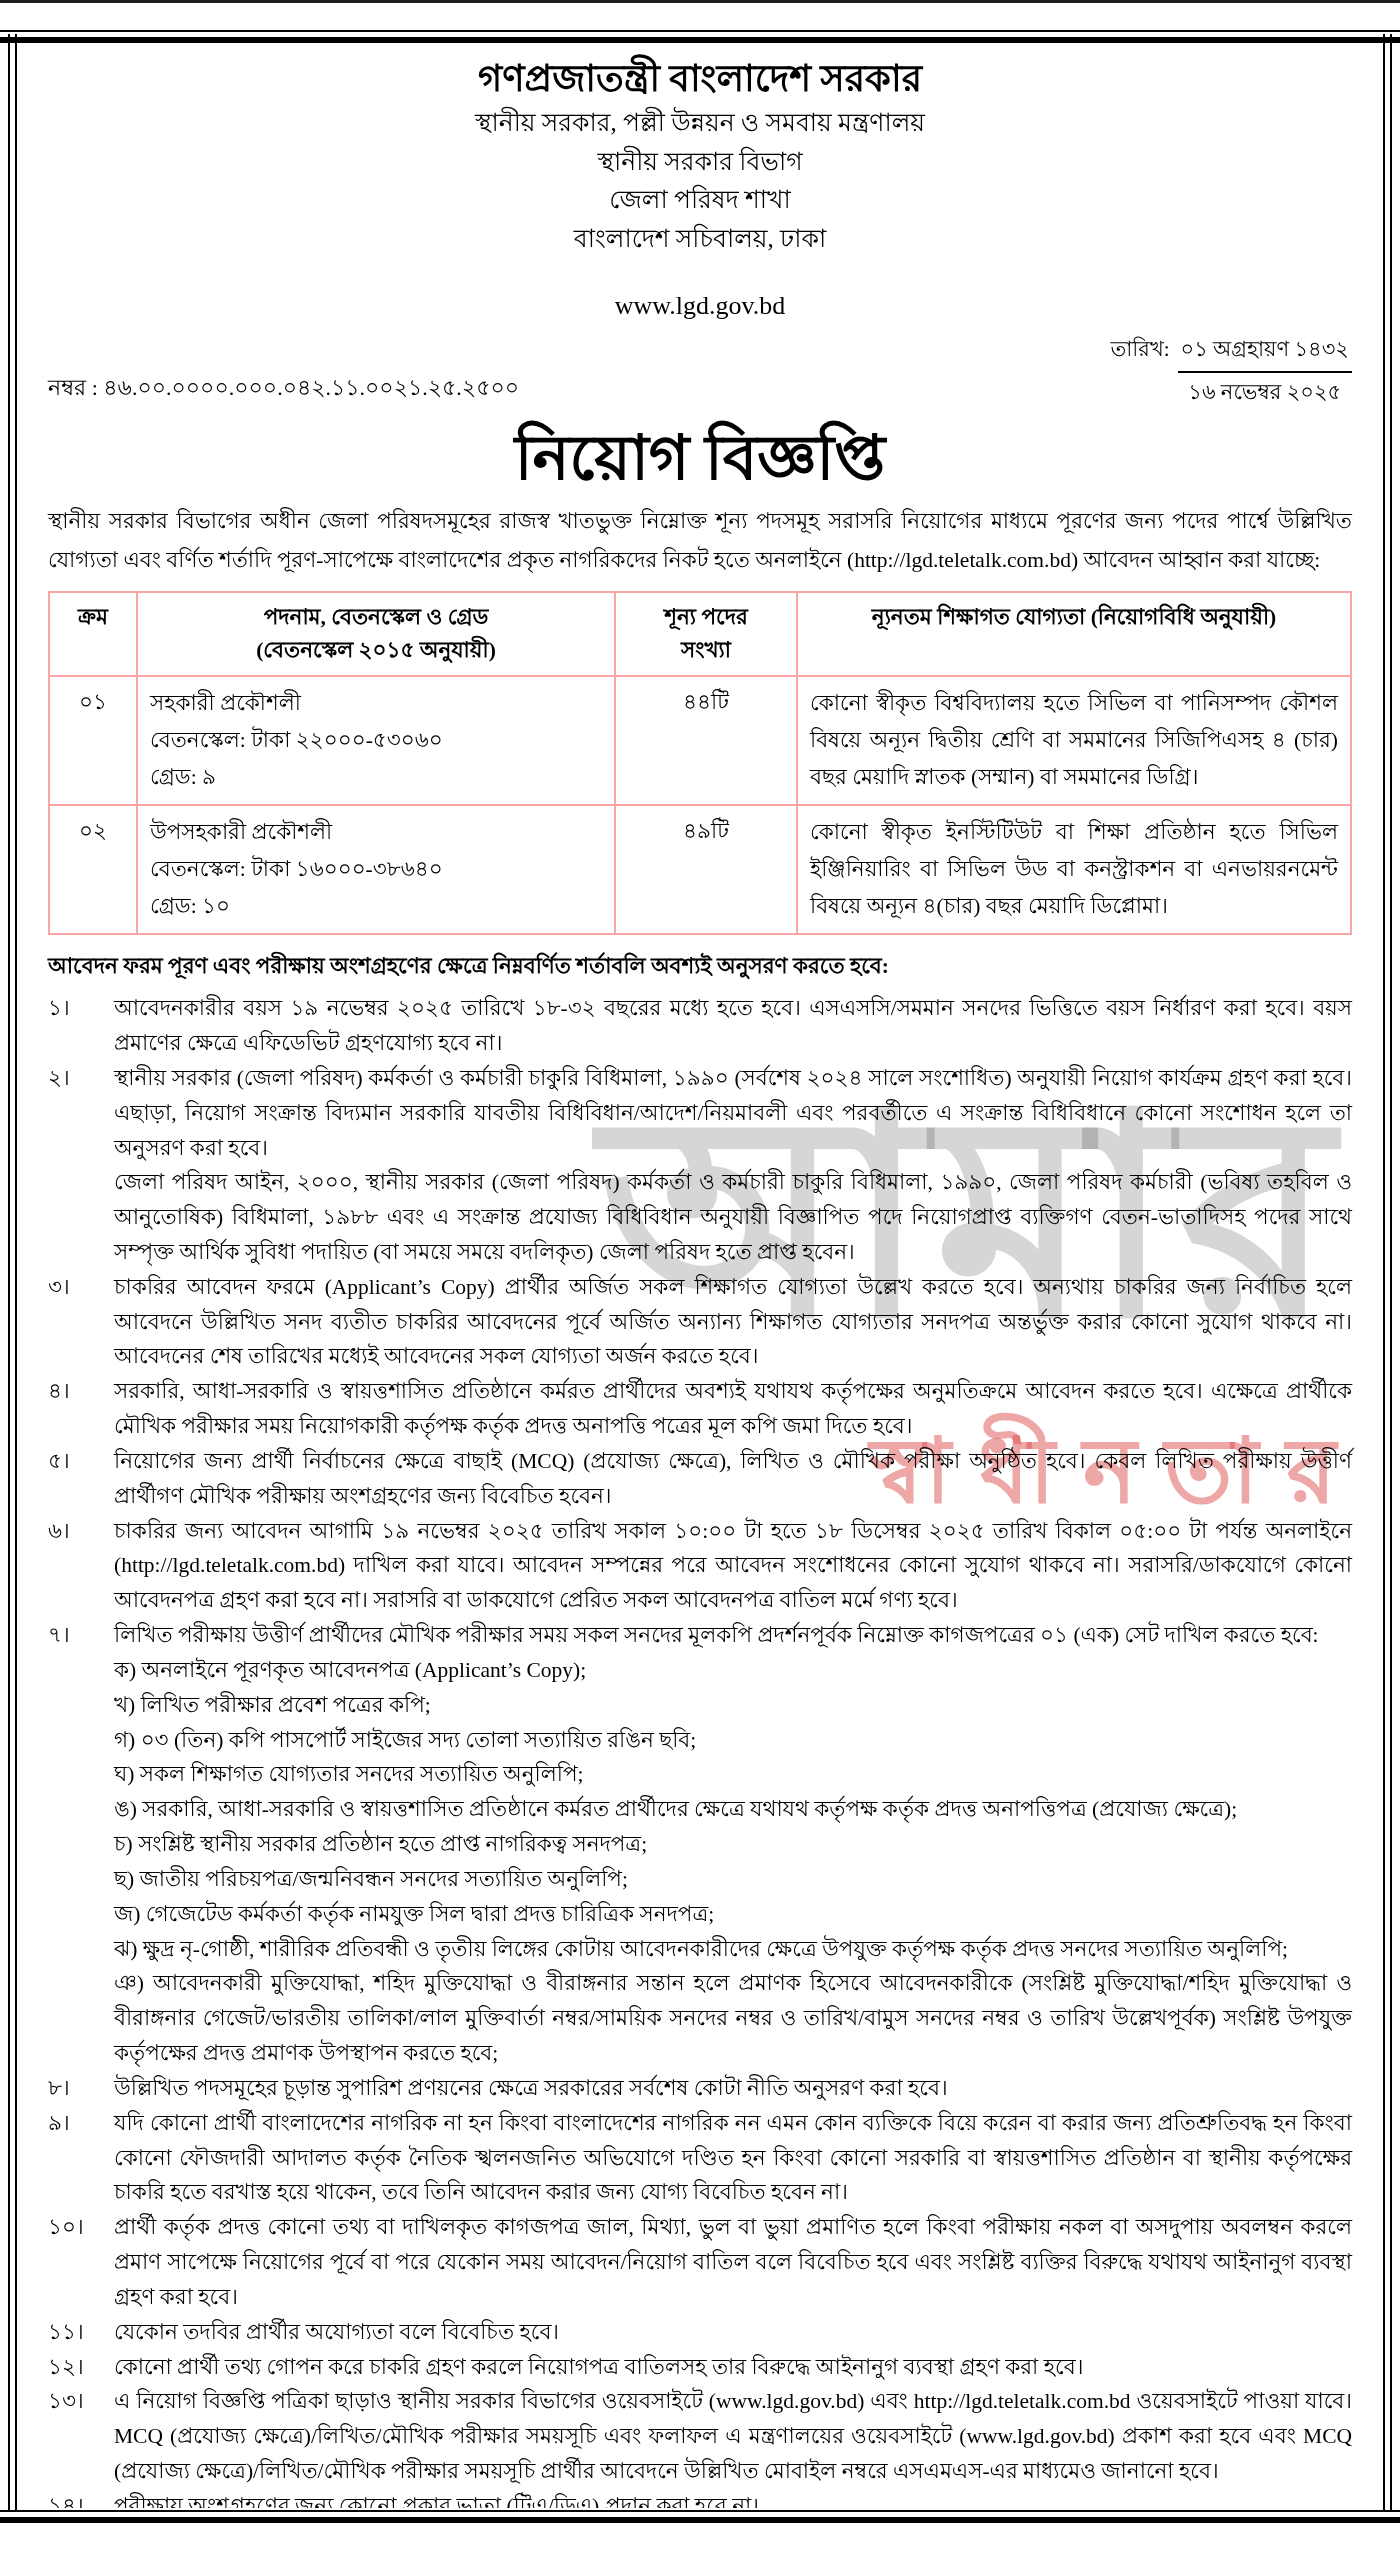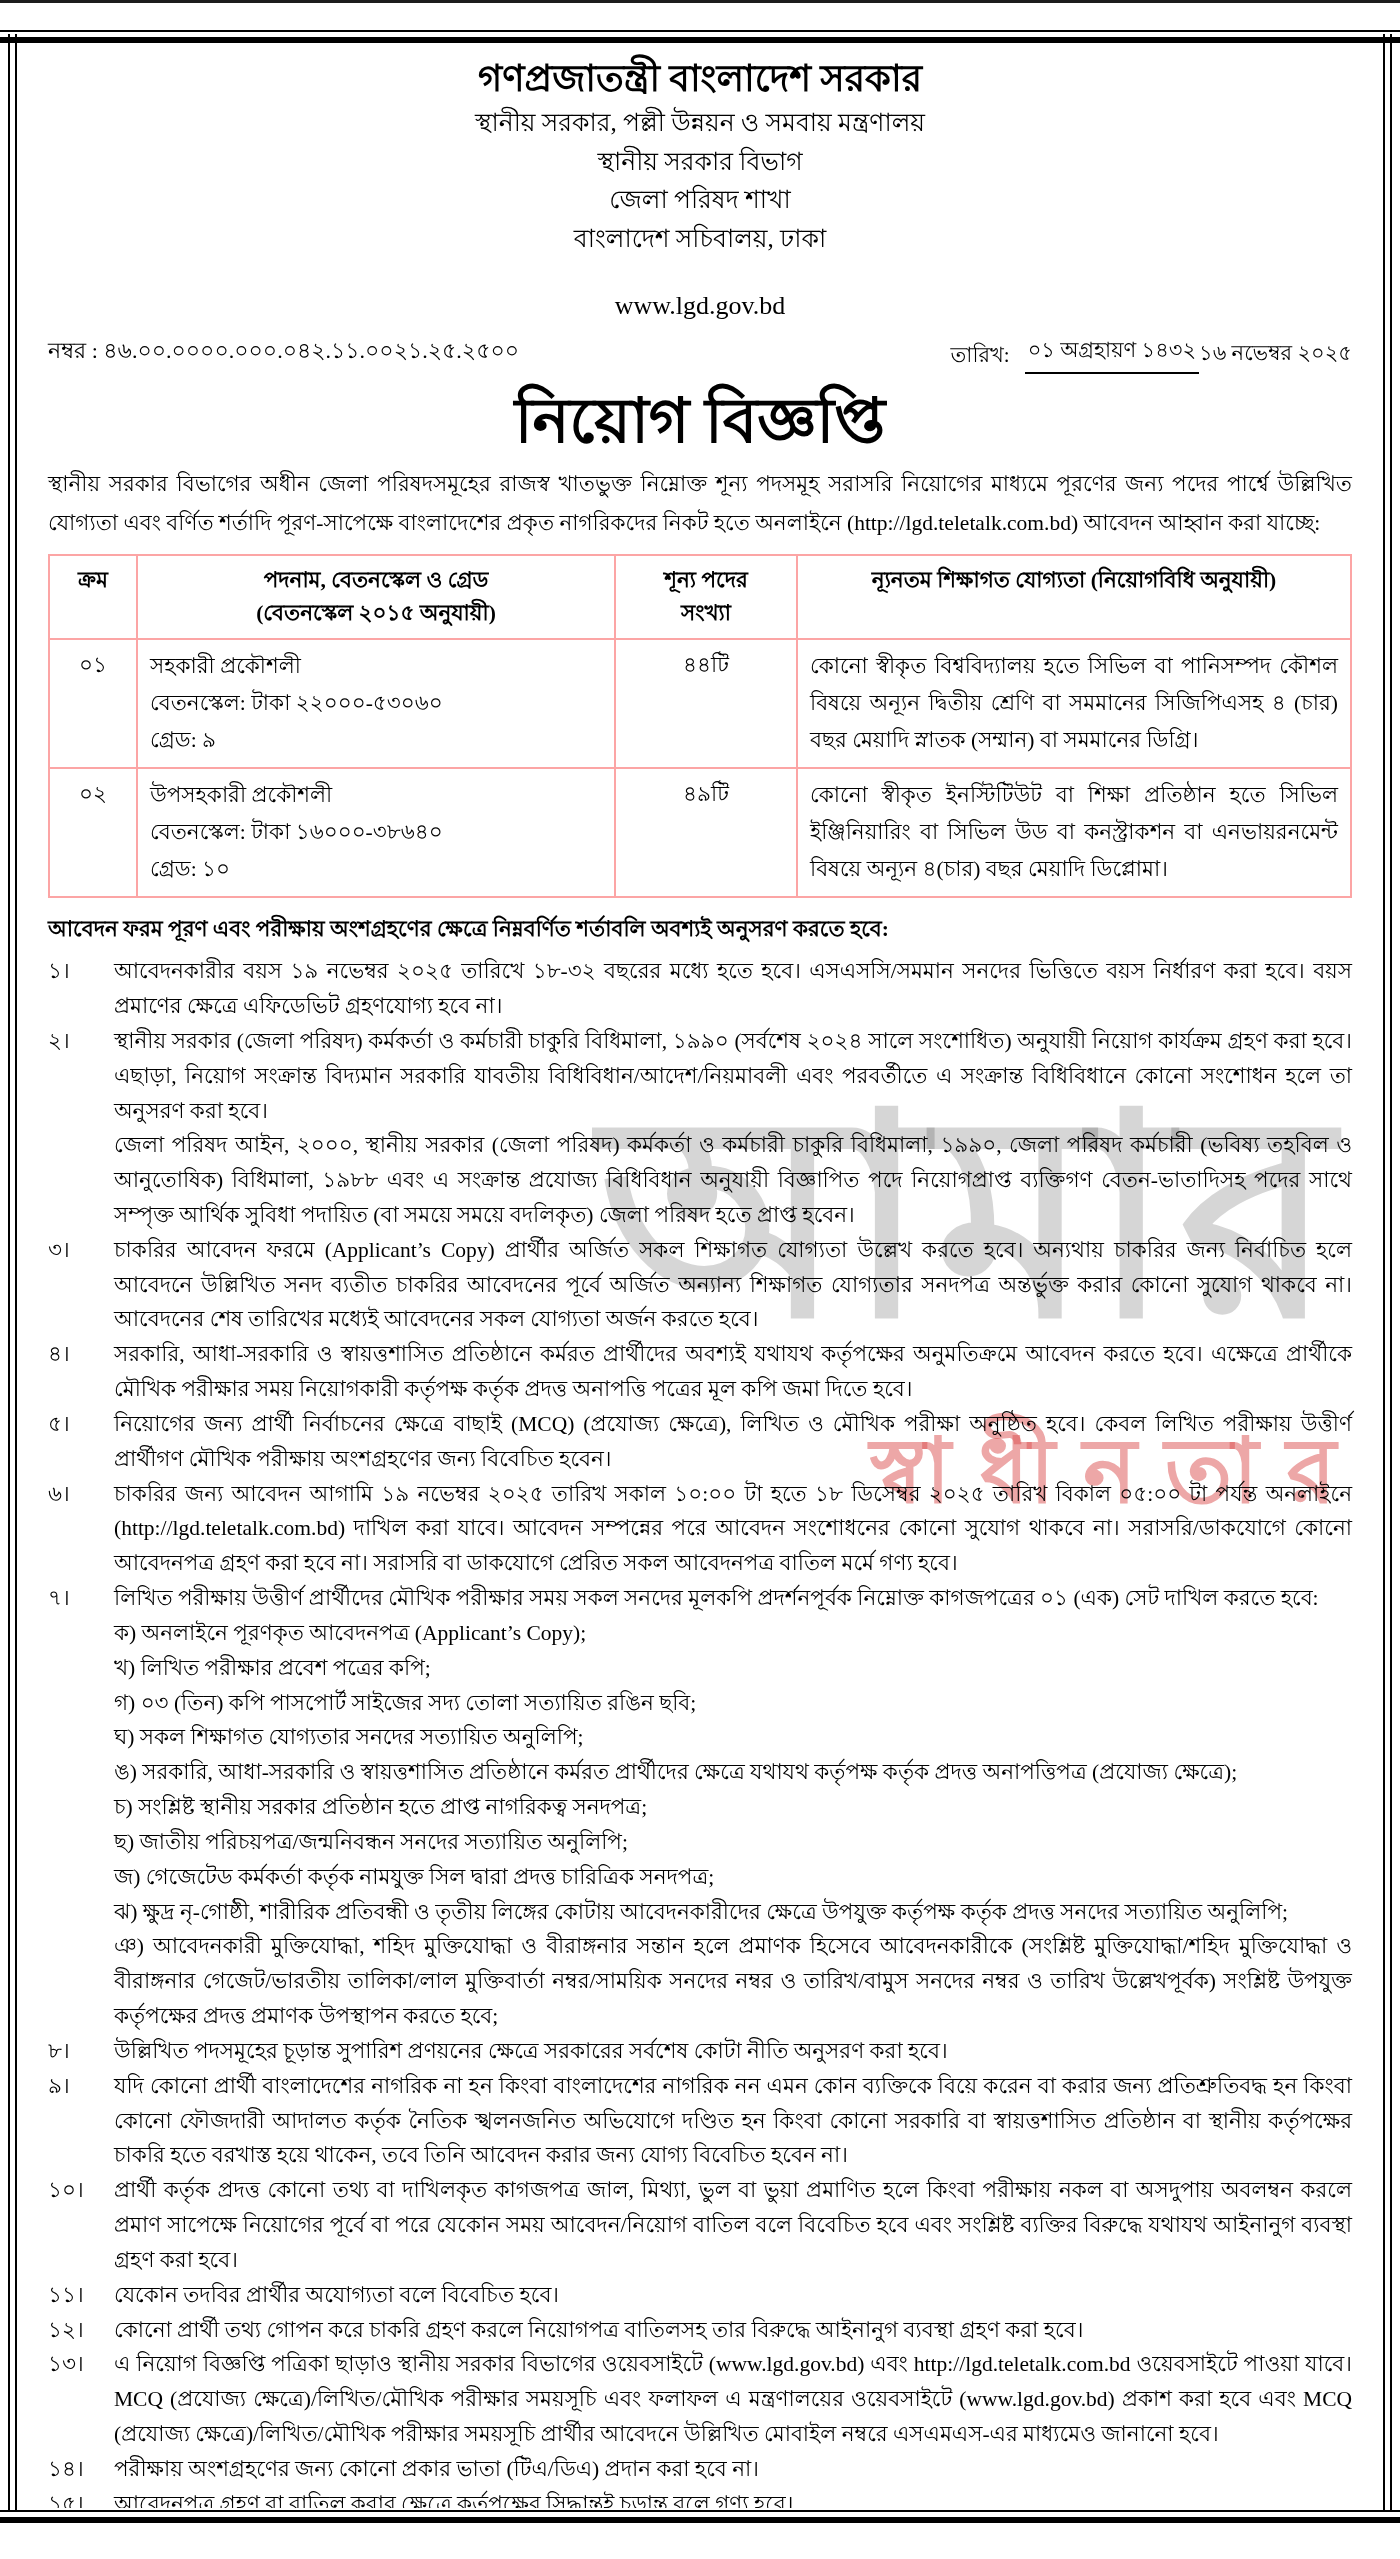--- a/index.html
+++ b/index.html
@@ -37,22 +37,22 @@
     overflow:hidden; padding:0 26px; z-index:2; box-sizing:border-box;
   }
   .hdr { text-align:center; padding-top:10px; }
   .hdr-govt  { font-size:37px; font-weight:bold; line-height:1.35; }
   .hdr-line  { font-size:25px; line-height:1.55; }
   .hdr-site  { font-size:26px; line-height:1.5;margin-top:27px; }
 
   .memo { display:flex; justify-content:space-between; align-items:flex-end;
     margin-top:8px; font-size:22px; }
   .memo-no { padding-bottom:4px; }
-  .memo-date { display:flex; align-items:flex-end; gap:15px; font-size:21px; }
-  .date-stack { display:inline-flex; flex-direction:row; text-align:center; }
+  .memo-date { display:flex; align-items:flex-start; gap:8px; font-size:21px; }
+  .date-stack { display:inline-flex; flex-direction:column; text-align:center; }
   .date-top { border-bottom:2px solid #000; padding:0 3px 3px; }
   .date-bottom { padding-top:3px; }
 
   .title { text-align:center; font-size:62px; font-weight:bold; margin:12px 0 8px; line-height:1.15; }
 
   .intro { font-size:21.5px; line-height:1.78; text-align:justify; margin:4px 0 12px; }
 
   table { width:100%; border-collapse:collapse; font-size:21.5px; }
   th, td { border:2px solid #fca5a5; padding:8px 12px; vertical-align:top; }
   th { font-weight:bold; text-align:center; line-height:1.55; }

